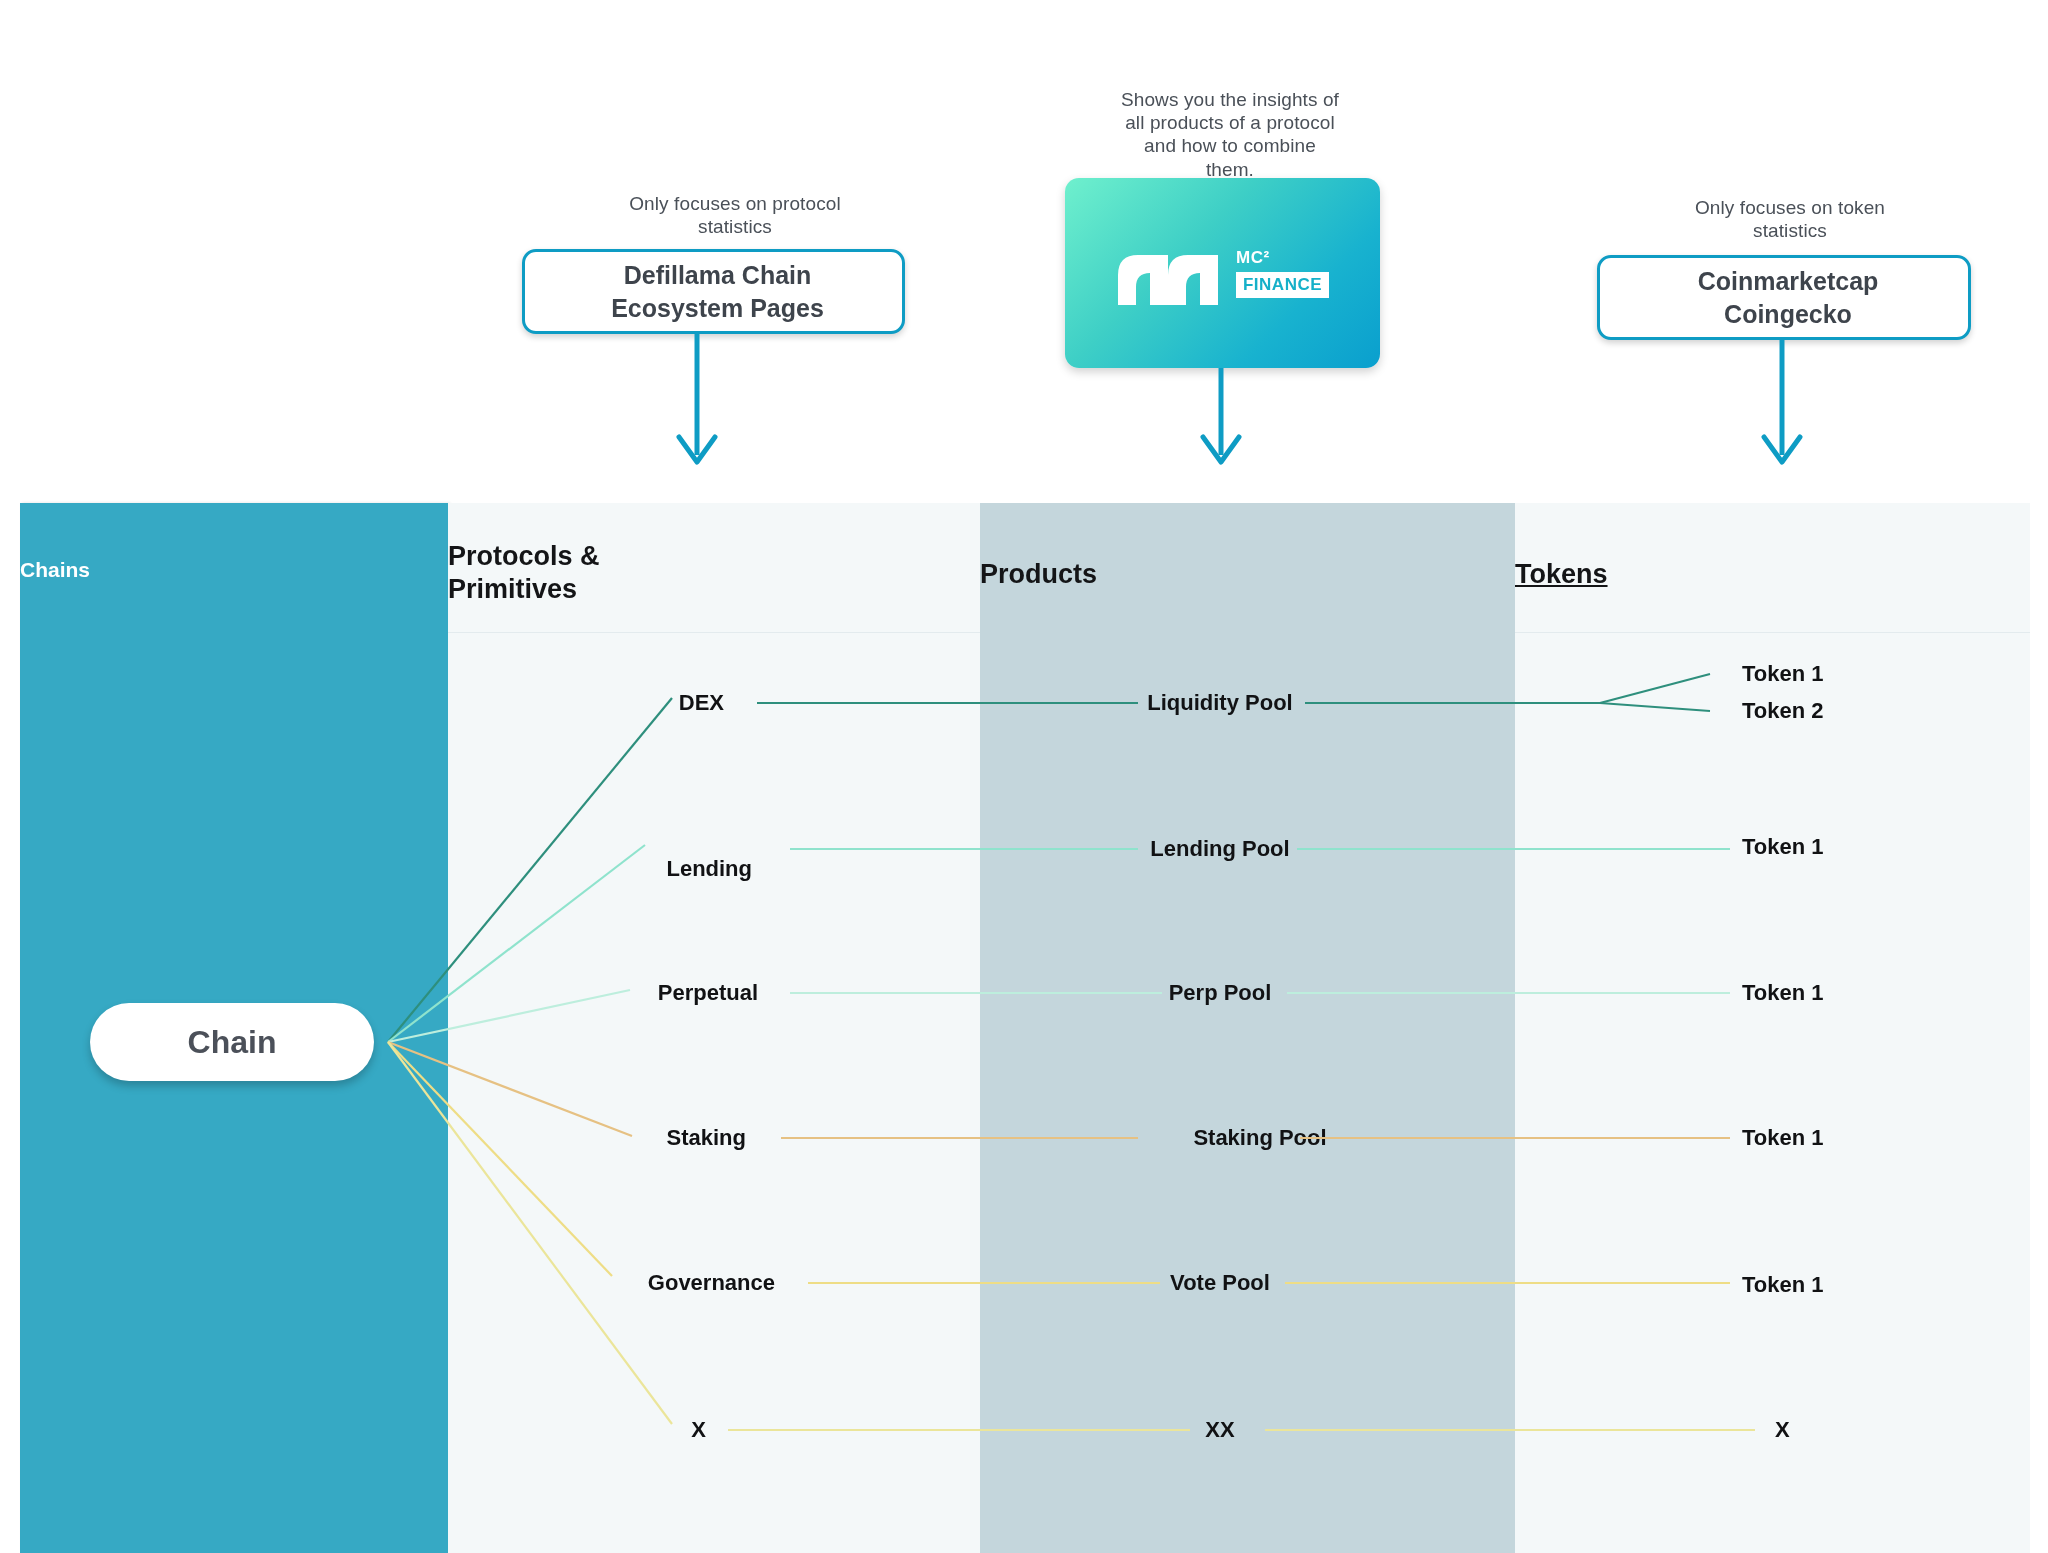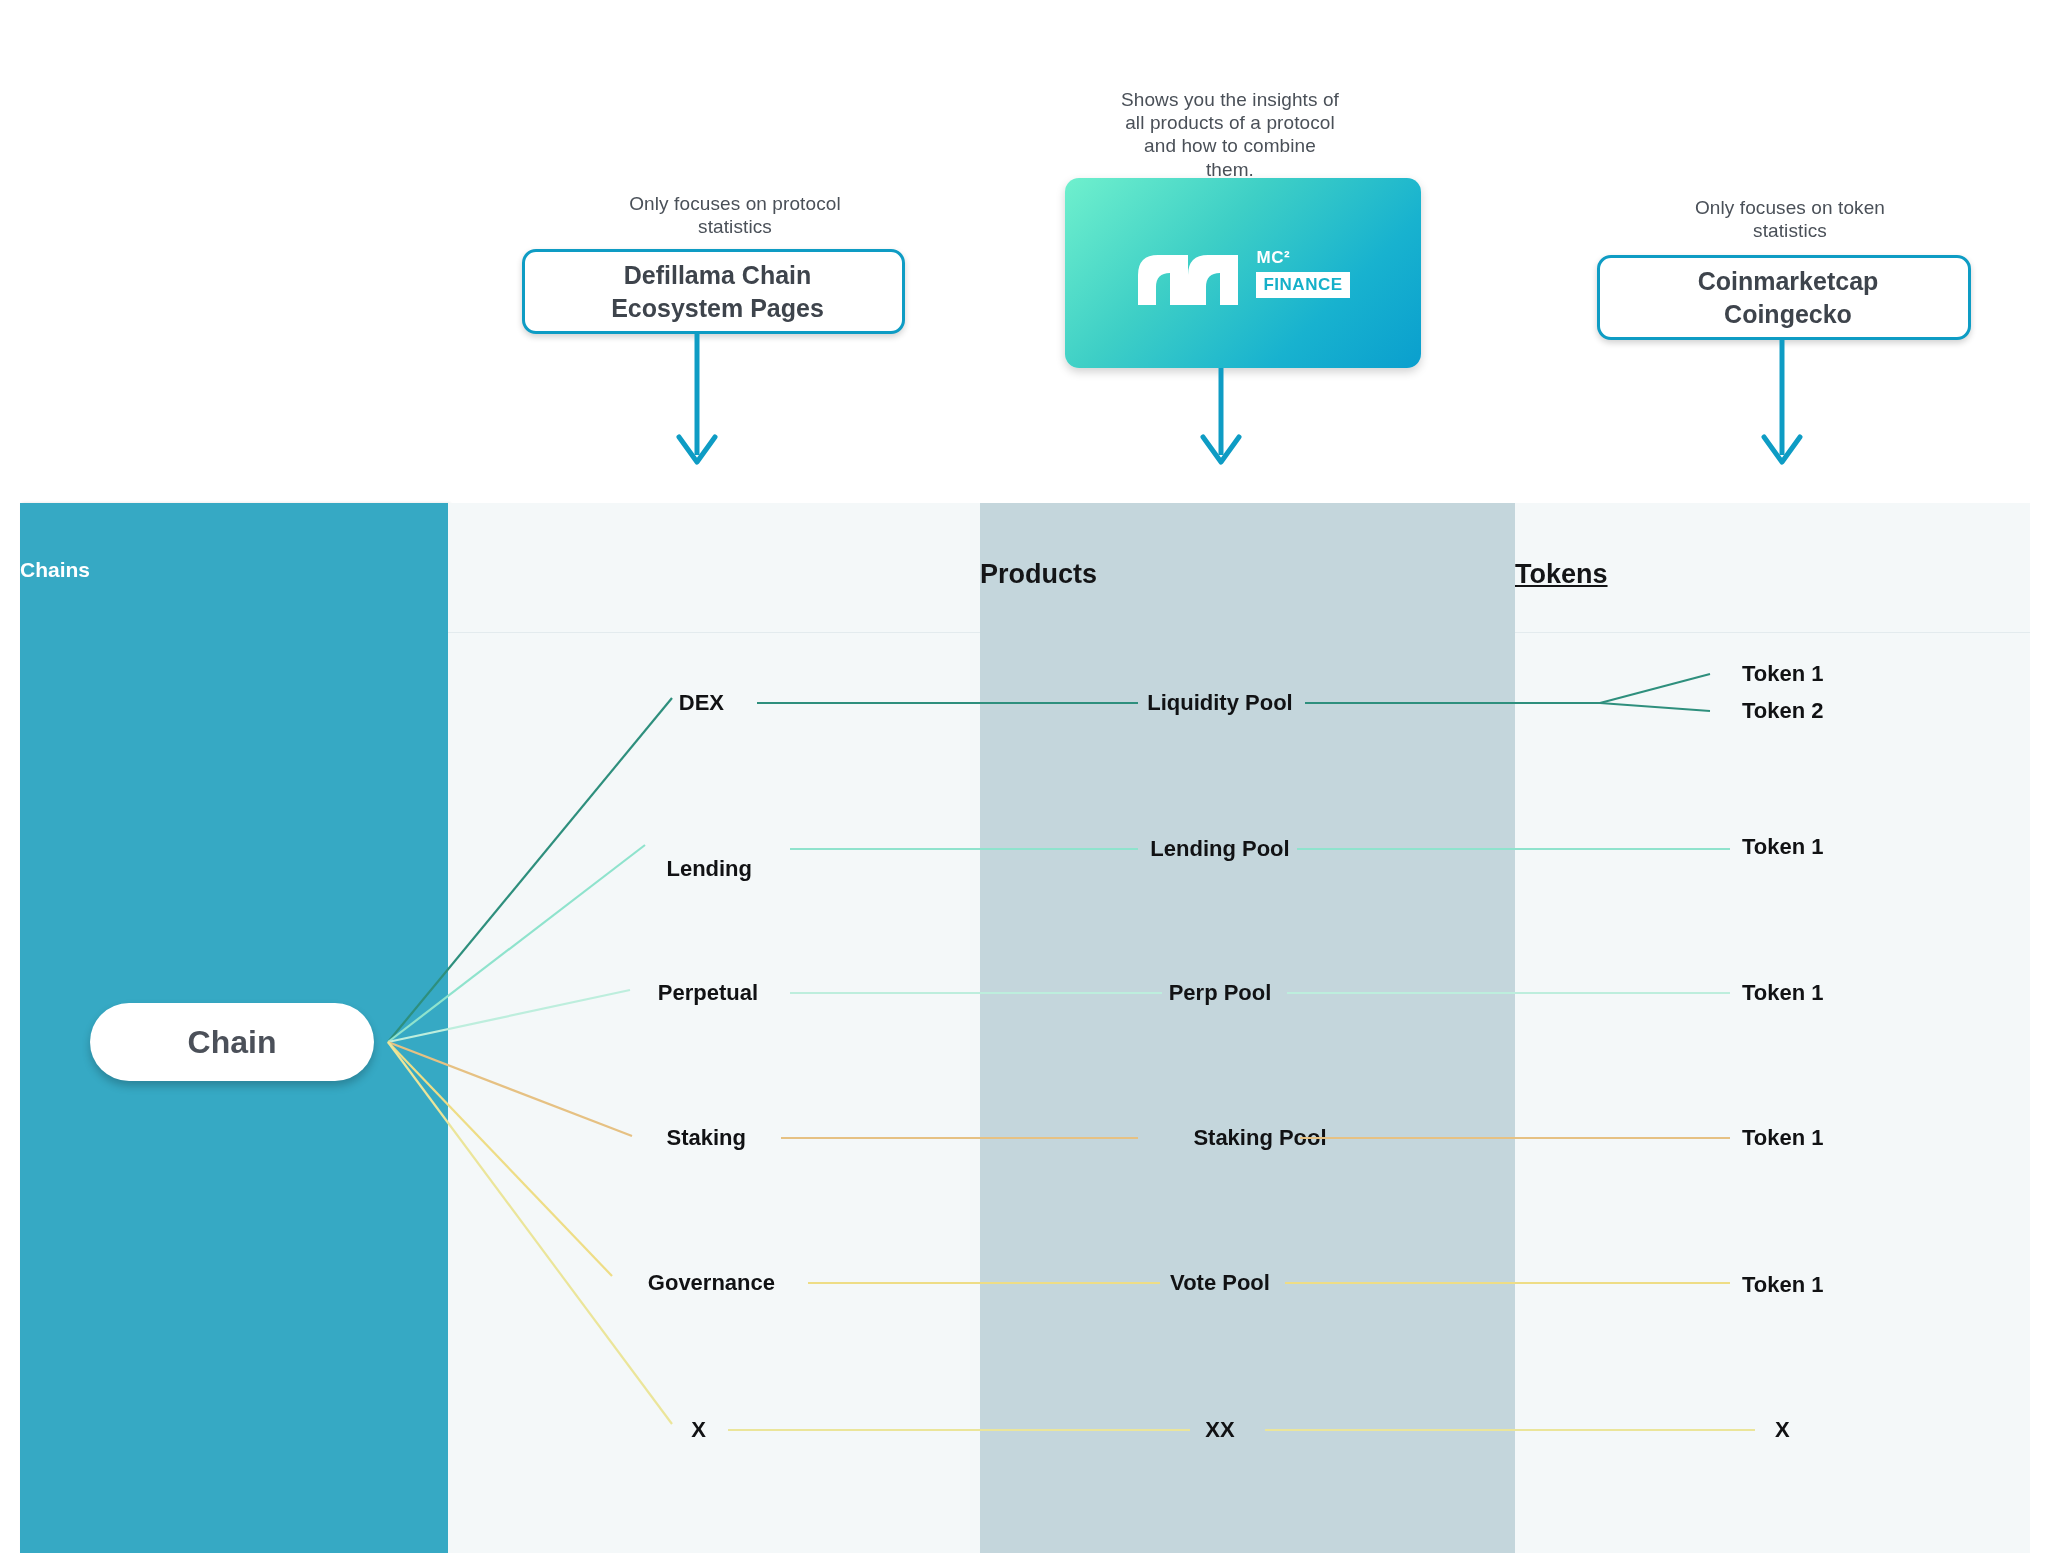--- a/index.html
+++ b/index.html
@@ -76,36 +76,38 @@
 <div id="stage">
 
   <div class="band chains-col" style="left:20px;width:428px;"></div>
   <div class="band light-col" style="left:448px;width:532px;"></div>
   <div class="band prod-col" style="left:980px;width:535px;"></div>
   <div class="band light-col" style="left:1515px;width:515px;"></div>
   <div class="hdr-sep" style="left:448px;top:632px;width:532px;"></div>
   <div class="hdr-sep" style="left:1515px;top:632px;width:515px;"></div>
 
   <div class="col-title white" style="left:20px;top:557px;width:428px;">Chains</div>
+  <div class="col-title" style="left:448px;top:540px;width:532px;">Protocols &amp;
+Primitives</div>
   <div class="col-title" style="left:980px;top:558px;width:535px;">Products</div>
   <div class="col-title" style="left:1515px;top:558px;width:515px;text-decoration:underline;">Tokens</div>
 
   <div class="caption" style="left:560px;top:192px;width:350px;">Only focuses on protocol
 statistics</div>
   <div class="caption" style="left:1060px;top:88px;width:340px;">Shows you the insights of
 all products of a protocol
 and how to combine
 them.</div>
   <div class="caption" style="left:1610px;top:196px;width:360px;">Only focuses on token
 statistics</div>
 
   <div class="card-outline" style="left:522px;top:249px;width:383px;height:85px;">Defillama Chain
 Ecosystem Pages</div>
 
-  <div class="logo-card" style="left:1065px;top:178px;width:356px;height:190px;">
+  <div class="logo-card" style="left:1065px;top:178px;width:315px;height:190px;">
     <div class="logo-wrap">
       <svg width="110" height="68" viewBox="0 0 110 68">
         <path d="M2 66 L2 36 Q2 16 22 16 L52 16 L52 34 L34 34 Q20 34 20 48 L20 66 Z" fill="#ffffff"></path>
         <path d="M52 16 L52 66 L34 66" fill="#ffffff"></path>
         <path d="M52 66 L52 36 Q52 16 72 16 L102 16 L102 34 L84 34 Q70 34 70 48 L70 66 Z" fill="#ffffff"></path>
         <rect x="84" y="16" width="18" height="50" fill="#ffffff"></rect>
         <rect x="34" y="16" width="18" height="50" fill="#ffffff"></rect>
       </svg>
       <div class="logo-word">
         <span class="logo-mc2">MC²</span>

